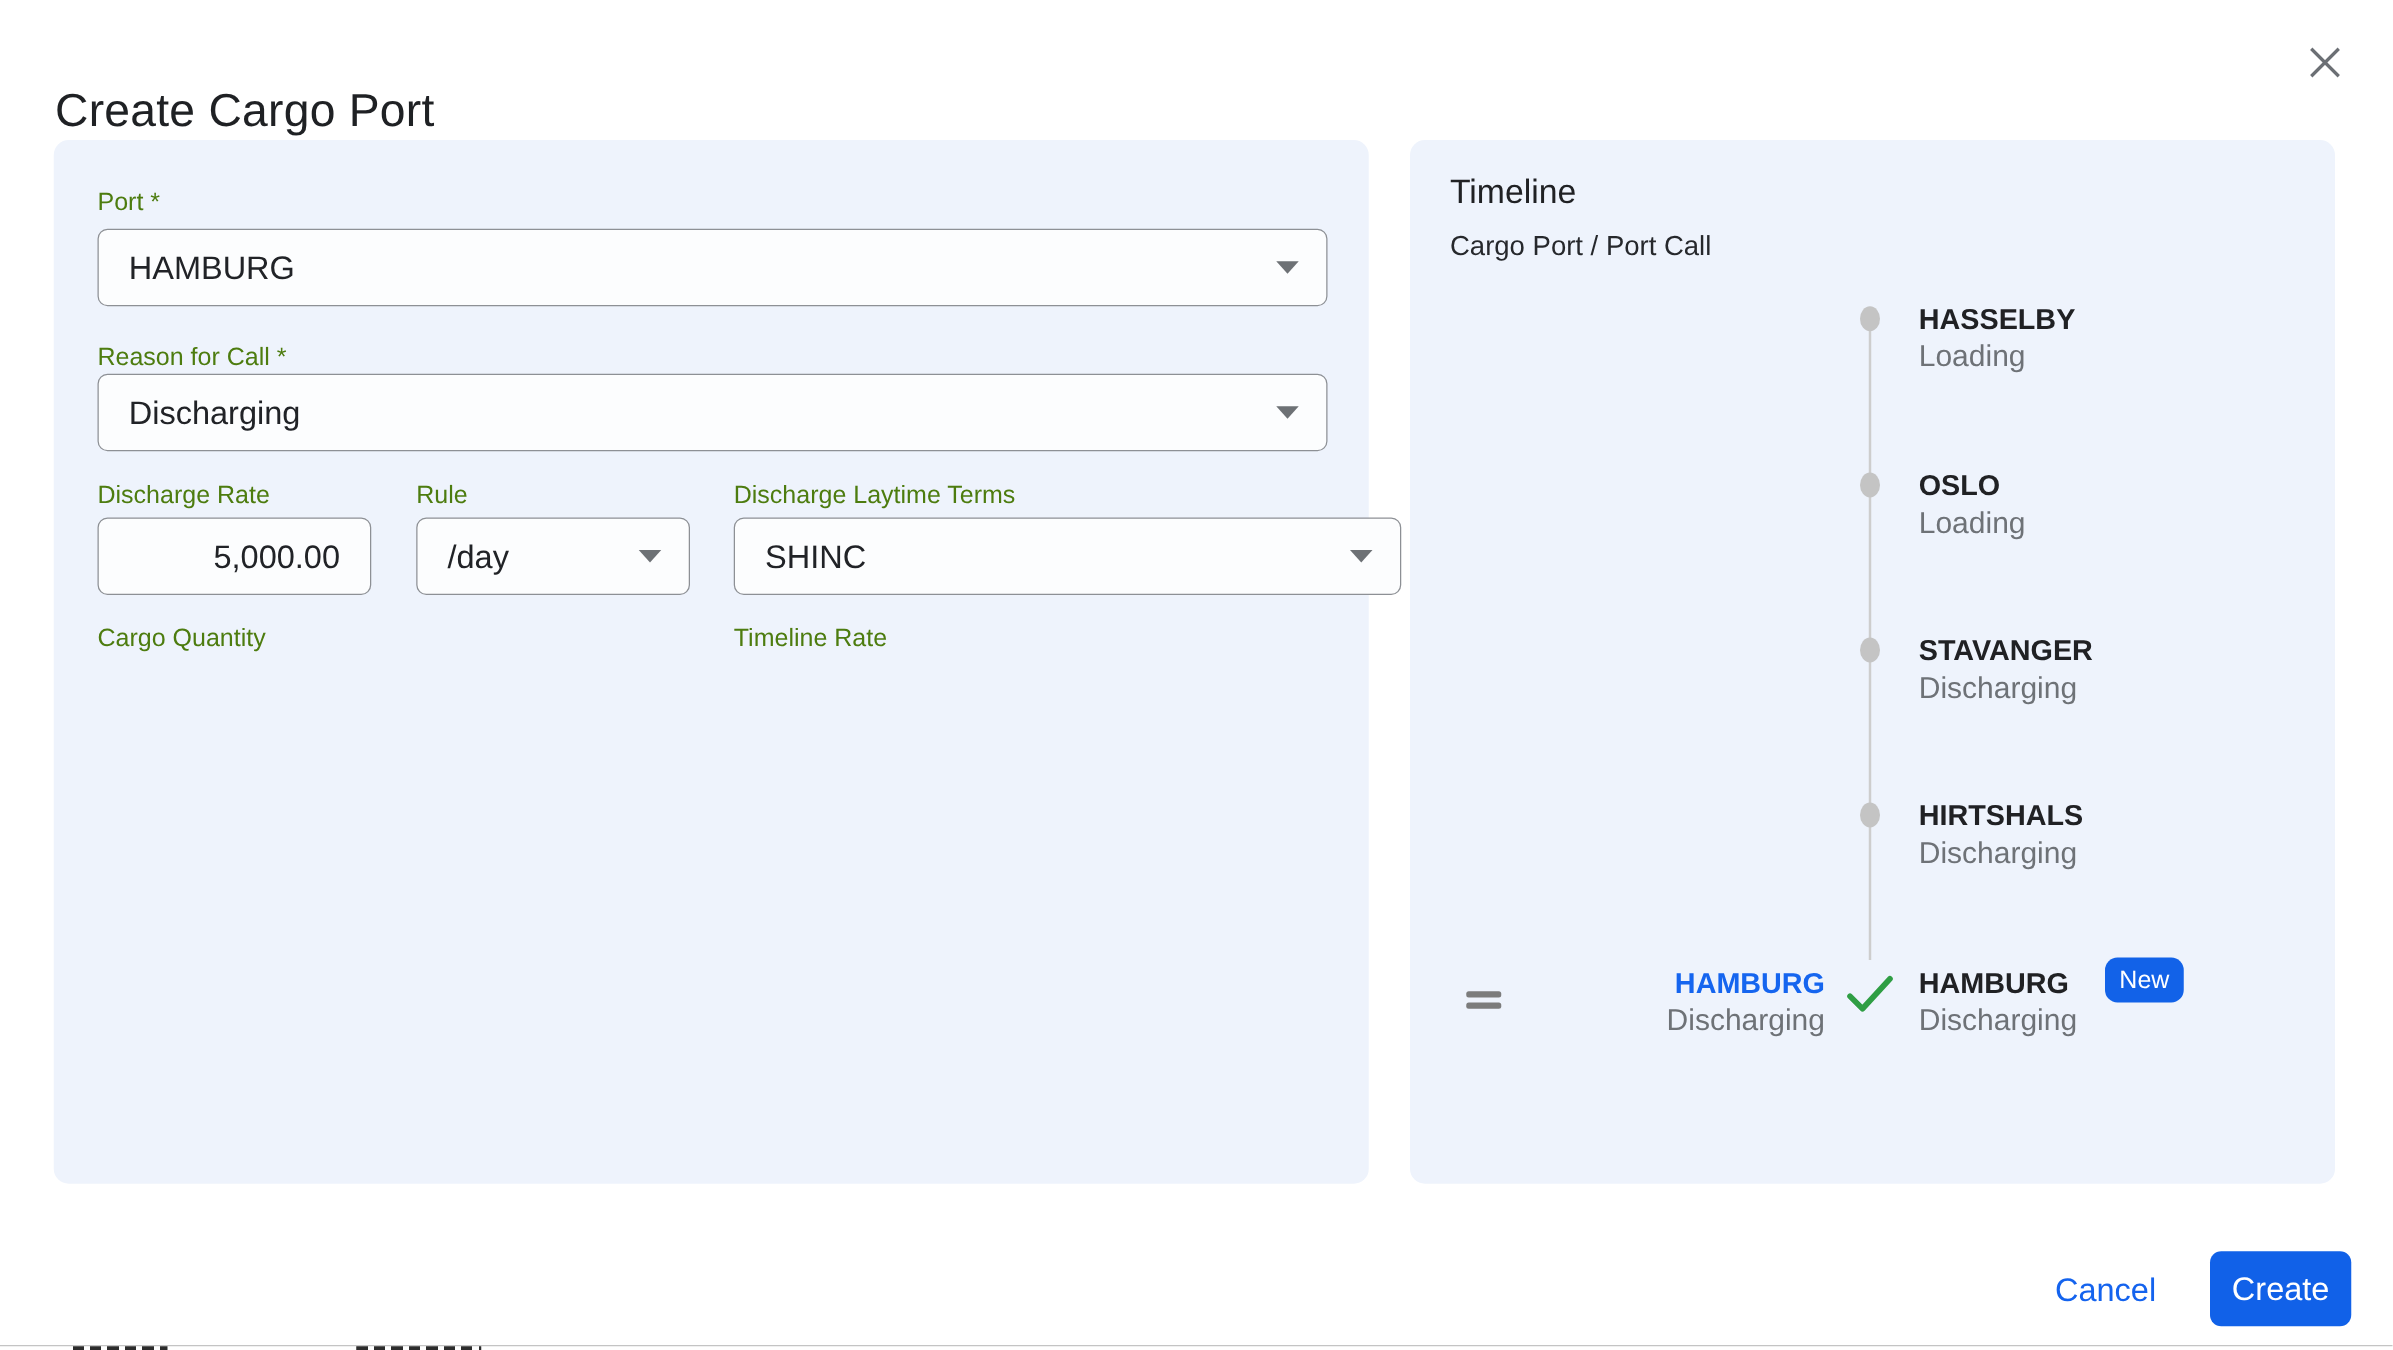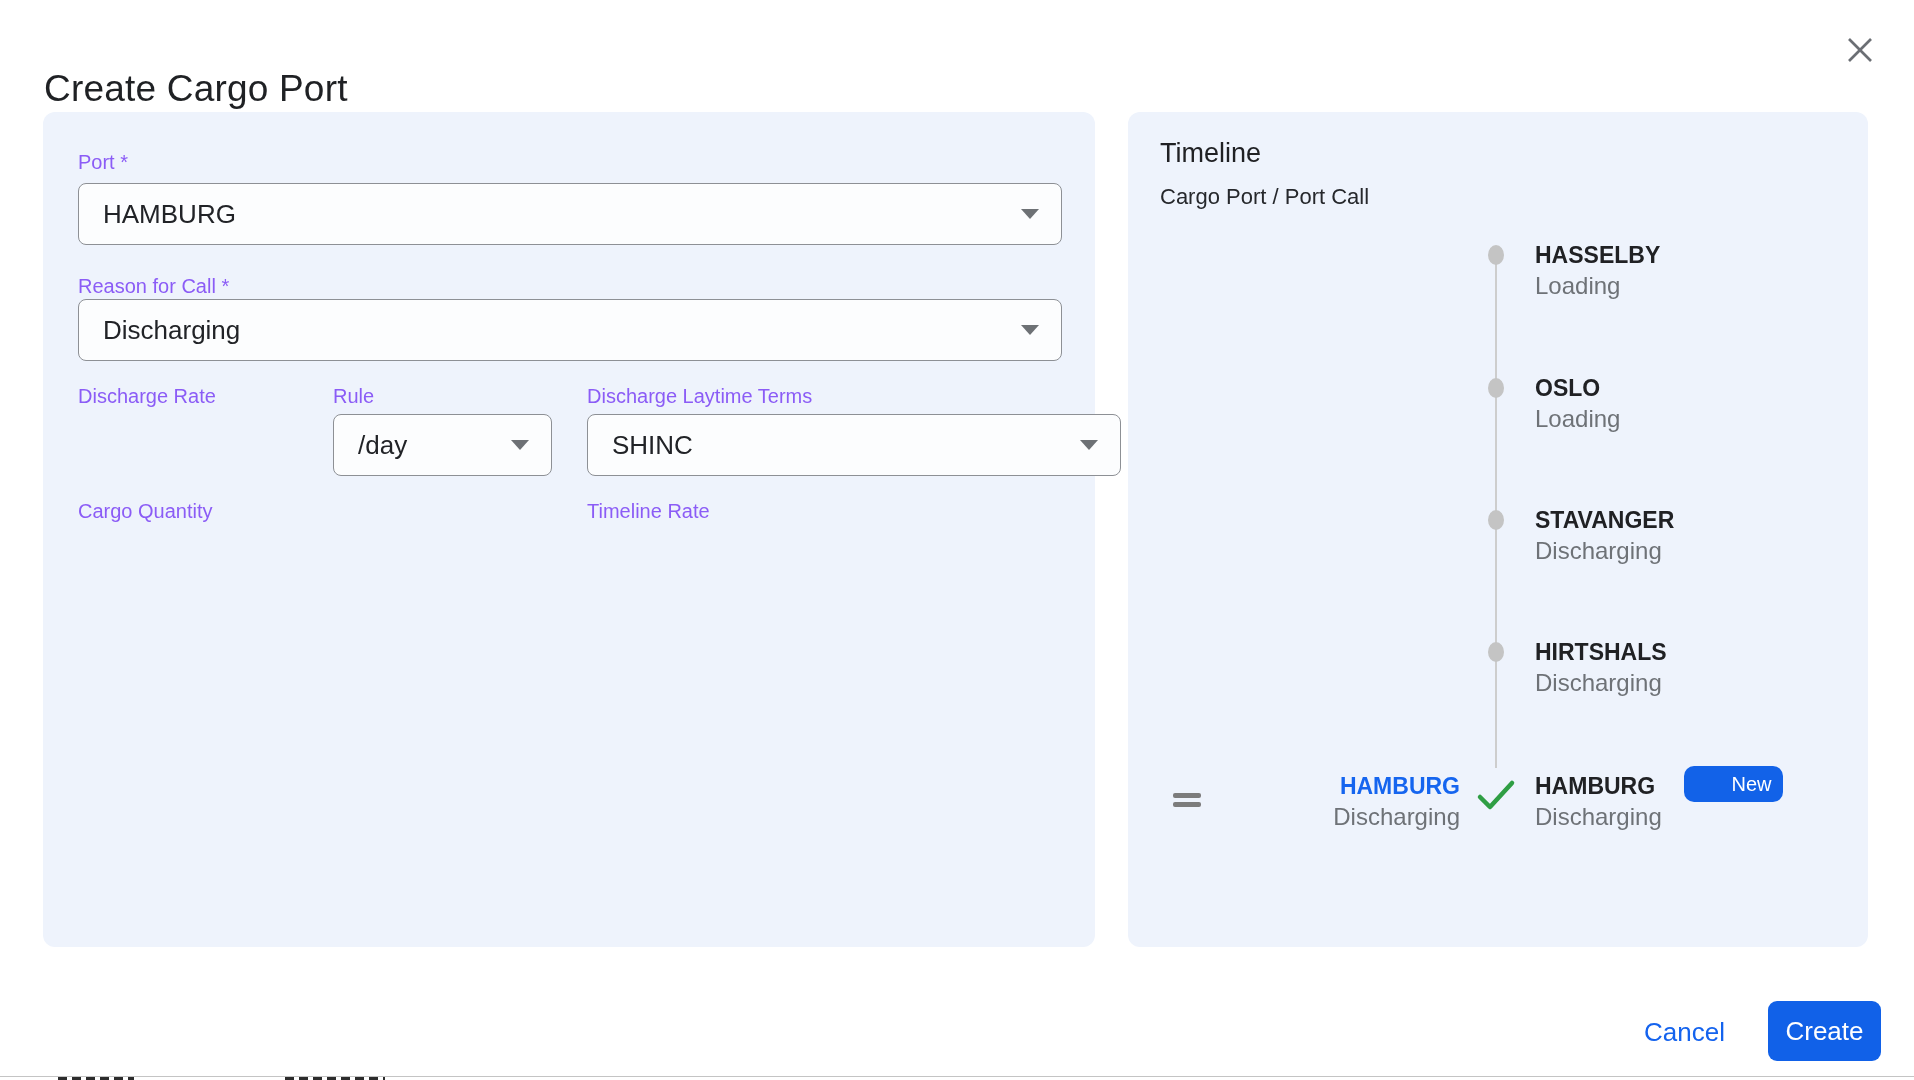--- a/index.html
+++ b/index.html
@@ -20,21 +20,21 @@
   }
   
   .panel{
     position:absolute;top:112px;height:835px;border-radius:12px;
     background:#eef3fc;
   }
   .panel.left{left:43px;width:1052px;}
   .panel.right{left:1128px;width:740px;}
   
   .f-label{
-    position:absolute;font-size:20px;color:#8b5cf6;line-height:20px;white-space:nowrap;
+    position:absolute;font-size:20px;color:#4d7c0f;line-height:20px;white-space:nowrap;
   }
   .f-input{
     position:absolute;height:62px;box-sizing:border-box;
     background:#fcfdfe;border:1.5px solid #8d9095;border-radius:8px;
     display:flex;align-items:center;padding:0 24px;
     font-size:26px;color:#212327;
   }
   .f-input.right{justify-content:flex-end;}
   .f-input .unit{color:#7b7f84;margin-left:9px;}
   .f-input.select{padding-right:54px;}
@@ -53,21 +53,21 @@
   .tl-status{font-size:24px;color:#6e7277;line-height:30px;margin-top:3px;white-space:nowrap;}
   .tl-drag-item{position:absolute;right:408px;top:661px;text-align:right;}
   .tl-port.blue{color:#1565ef;}
   .drag-handle{position:absolute;left:45px;top:681px;width:28px;height:13px;cursor:grab;}
   .drag-handle i{display:block;width:28px;height:4.5px;border-radius:2px;background:#7c7c7c;}
   .drag-handle i + i{margin-top:4.5px;}
   .check-icon{position:absolute;left:348px;top:666px;}
   .new-badge{
     position:absolute;left:556px;top:654px;width:63px;height:36px;
     background:#1262e8;border-radius:10px;color:#fff;font-size:20px;
-    display:flex;align-items:center;justify-content:center;padding-left:36px;
+    display:flex;align-items:center;justify-content:center;
   }
   
   .cancel-btn{
     position:absolute;left:1638px;top:1016px;width:92px;text-align:center;
     font-size:26px;color:#1463ee;cursor:pointer;background:none;border:none;
     font-family:"Liberation Sans", sans-serif;
   }
   .create-btn{
     position:absolute;left:1768px;top:1001px;width:113px;height:60px;
     background:#1161e8;border:none;border-radius:9px;color:#ffffff;font-size:26px;
@@ -103,20 +103,23 @@
     <span class="caret"></span>
   </div>
 
   <div class="f-label" style="left:35px;top:164px">Reason for Call *</div>
   <div class="f-input select" style="left:35px;top:187px;width:984px">
     <span>Discharging</span>
     <span class="caret"></span>
   </div>
 
   <div class="f-label" style="left:35px;top:274px">Discharge Rate</div>
+  <div class="f-input right" style="left:35px;top:302px;width:219px">
+    <span>5,000.00</span>
+  </div>
 
   <div class="f-label" style="left:290px;top:274px">Rule</div>
   <div class="f-input select" style="left:290px;top:302px;width:219px">
     <span>/day</span>
     <span class="caret"></span>
   </div>
 
   <div class="f-label" style="left:544px;top:274px">Discharge Laytime Terms</div>
   <div class="f-input select" style="left:544px;top:302px;width:534px">
     <span>SHINC</span>

